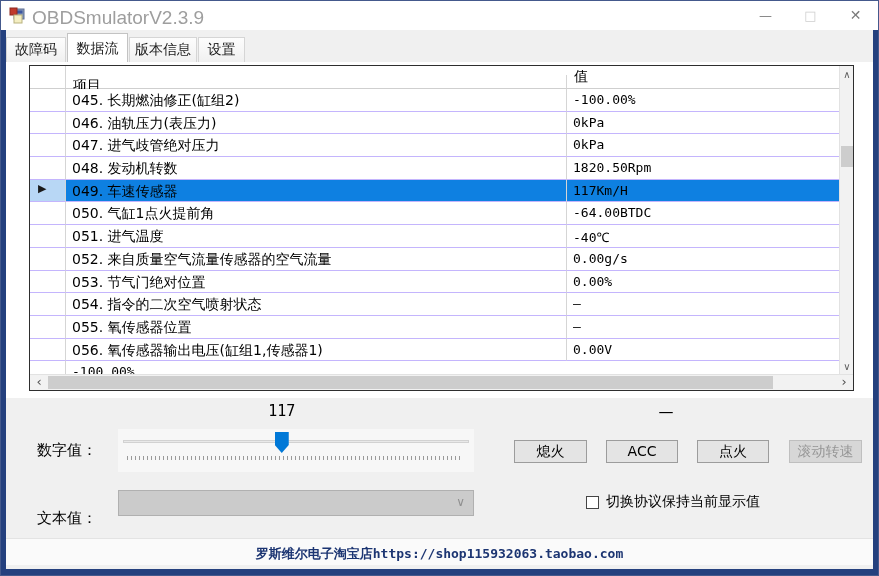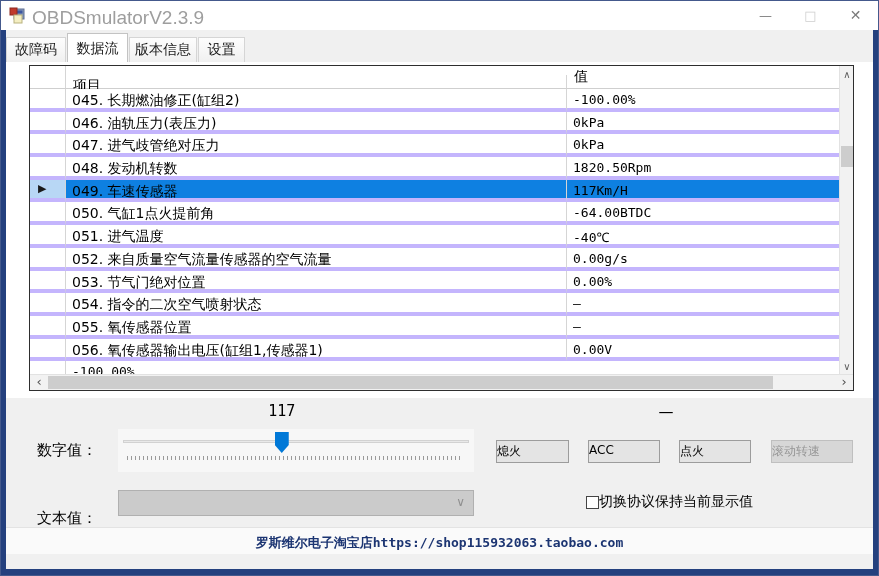--- a/index.html
+++ b/index.html
@@ -28,37 +28,37 @@
   .tabstrip { position:absolute; left:0; top:29px; width:100%; height:32px; background:#f0f0f0; }
   .tab { position:absolute; height:25px; top:7px; background:linear-gradient(#fdfdfd,#f0f0f0);
          border:1px solid #d5d5d5; border-bottom:none; text-align:center; font-size:14px;
          color:#1a1a1a; padding-top:3px; }
   .tab.active { top:3px; height:29px; background:#ffffff; border-color:#c3c3c3; z-index:5;
                 padding-top:6px;font-family:Liberation Mono, monospace; }
 
   
   .page-white { position:absolute; left:5px; top:61px; right:5px; height:336px; background:#ffffff; }
   .page-gray  { position:absolute; left:5px; top:397px; right:5px; height:146px; background:#f0f0f0; }
-  .footer-bar { position:absolute; left:5px; top:526px; right:5px; height:27px; background:#fafafa;
+  .footer-bar { position:absolute; left:5px; top:537px; right:5px; height:27px; background:#fafafa;
                 border-top:1px solid #e3e3e3; text-align:center; }
   .footer-link { display:inline-block; margin-top:6px; font-size:13px; font-weight:bold;
                  color:#1c3572; font-family:"DejaVu Sans Mono", monospace; }
 
   
   .grid { position:absolute; left:28px; top:64px; width:825px; height:326px; background:#ffffff;
           border:1px solid #2e2e2e; font-size:14px; }
   .ghead { position:absolute; left:0; top:0; height:23px; display:flex; width:809px; }
   .ghead .hc { border-right:1px solid #d5d5d5; border-bottom:1px solid #cfcfcf;
                padding:2px 0 0 7px; color:#000; background:#fff; }
   .hc.c0 { width:36px; }
   .hc.c1 { width:501px;margin-top:9px; }
   .hc.c2 { width:272px; border-right:none; }
   .gbody { position:absolute; left:0; top:23px; width:809px; height:286px; overflow:hidden; }
   .grow { position:relative; height:22.7px; display:flex; }
-  .grow .cell { border-right:1px solid #d5d5d5; border-bottom:4px solid #c4b5fd;
+  .grow .cell { border-right:1px solid #d5d5d5; border-bottom:1px solid #c4b5fd;
                 padding:3px 0 0 6px; white-space:nowrap; overflow:hidden; background:#fff; color:#000; }
   .cell.rh  { width:36px; position:relative; }
   .cell.it  { width:501px; }
   .cell.val { width:272px; border-right:none; font-family:"DejaVu Sans Mono", monospace; font-size:13px; }
   .grow.selected .cell.it, .grow.selected .cell.val { background:#0e80e1; color:#000000; }
   .grow.selected .cell.rh { background:#b8d7f5; }
   .row-arrow { position:absolute; left:8px; top:2px; color:#1a1a1a; font-size:11px; display:none; }
   .grow.selected .row-arrow { display:block; }
 
   
@@ -86,30 +86,30 @@
 
   .trackbar { position:absolute; left:117px; top:428px; width:356px; height:43px; background:#f7f7f7; }
   .track { position:absolute; left:5px; top:11px; width:346px; height:3px; background:#e9e9e9;
            border:1px solid #d2d2d2; }
   .thumb { position:absolute; top:3px; width:14px; height:21px; background:#0078d7;
            clip-path:polygon(0 0,100% 0,100% 62%,50% 100%,0 62%); }
   .ticks { position:absolute; left:9px; top:27px; width:336px; height:4px;
            background:repeating-linear-gradient(90deg,#9a9a9a 0 1px,transparent 1px 4px); }
 
   .btn { position:absolute; top:439px; height:23px; background:#e4e4e4; border:1px solid #9c9c9c;
-         font-size:12px; color:#000; padding-top:2px; }
+         text-align:center; font-size:14px; color:#000; padding-top:2px;margin-left:18px; }
   .btn.disabled { background:#d7d7d7; border-color:#bfbfbf; color:#969696; }
 
   .combobox { position:absolute; left:117px; top:489px; width:356px; height:26px; background:#cbcbcb;
               border:1px solid #b0b0b0; }
   .combo-chevron { position:absolute; right:8px; top:4px; color:#8f8f8f; font-size:12px; }
 
   .checkbox-row { position:absolute; left:585px; top:492px; display:flex; align-items:center; }
   .checkbox { width:13px; height:13px; background:#ffffff; border:1px solid #454545; }
-  .checkbox-label { font-size:14px; color:#000; }
+  .checkbox-label { margin-left:7px; font-size:14px; color:#000; }
 </style>
 </head>
 <body>
 
 <div class="window">
 
   <div class="titlebar">
     <svg class="app-icon" viewBox="0 0 17 17">
       <rect x="5" y="2" width="10" height="10" fill="#8699b8" stroke="#5f6f94"></rect>
       <rect x="6.5" y="3.5" width="7" height="3" fill="#3c56a0"></rect>
@@ -225,21 +225,21 @@
   <div class="fld-label" style="top:440px;">数字值：</div>
   <div class="trackbar">
     <div class="track"></div>
     <div class="thumb" style="left: 156.753px;"></div>
     <div class="ticks"></div>
   </div>
 
   <div class="btn" style="left:495px;width:73px;">熄火</div>
   <div class="btn" style="left:587px;width:72px;">ACC</div>
   <div class="btn" style="left:678px;width:72px;">点火</div>
-  <div class="btn disabled" style="left:770px;width:82px;">滚动转速</div>
+  <div class="btn disabled" style="left:770px;width:73px;">滚动转速</div>
 
   <div class="fld-label" style="top:508px;">文本值：</div>
   <div class="combobox">
     <span class="combo-chevron">∨</span>
   </div>
 
   <div class="checkbox-row">
     <div class="checkbox"></div>
     <span class="checkbox-label">切换协议保持当前显示值</span>
   </div>

